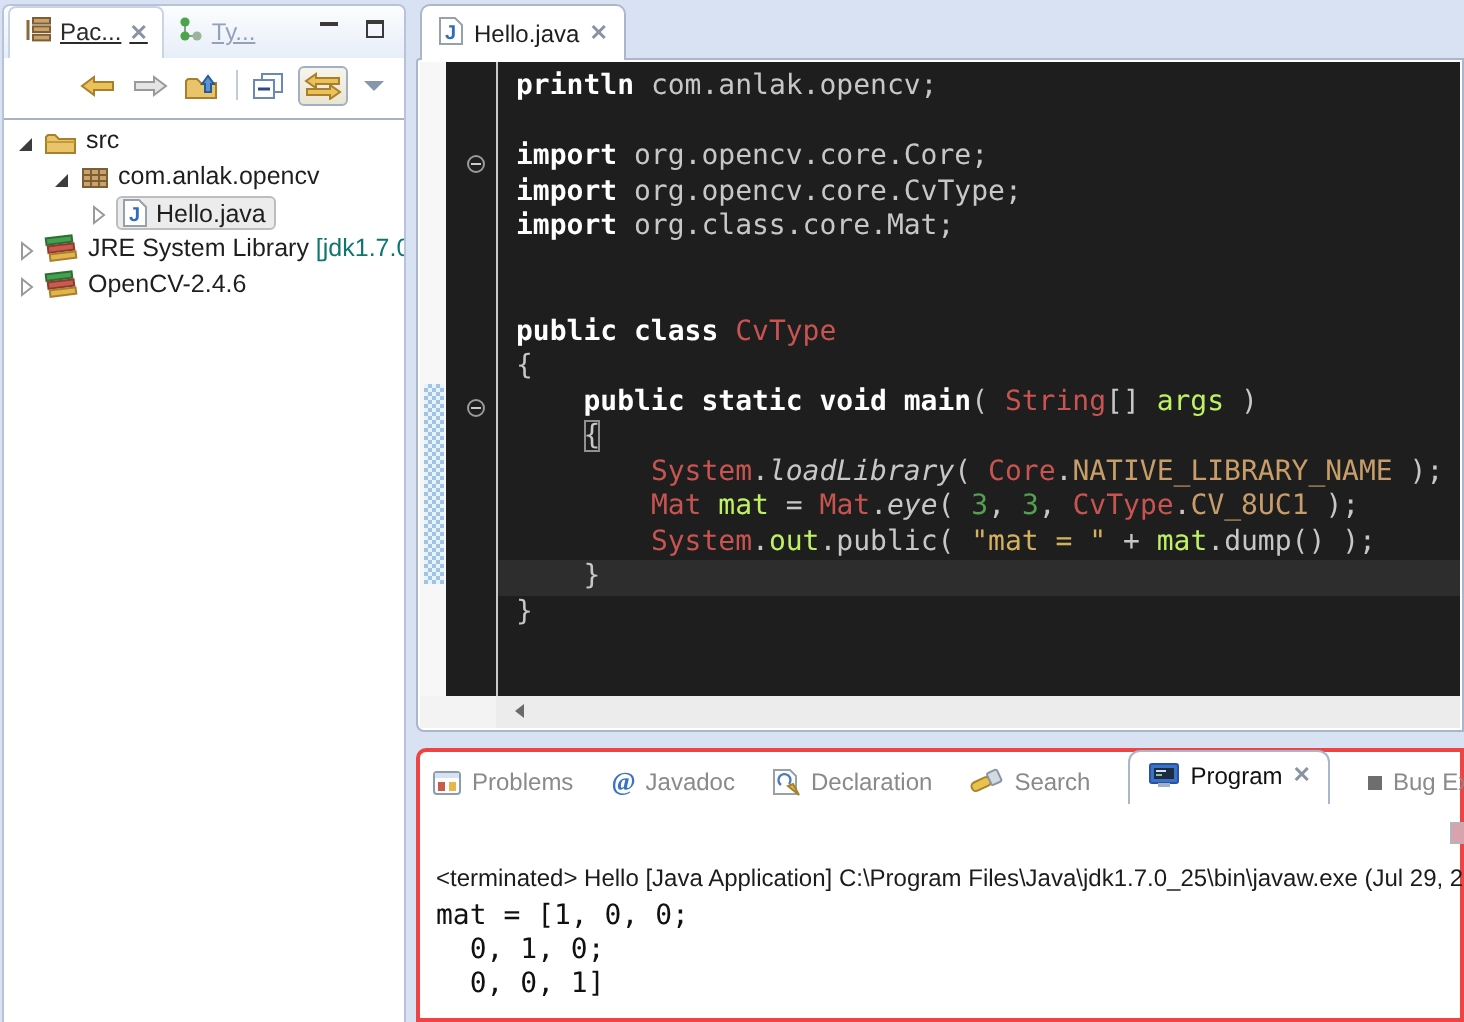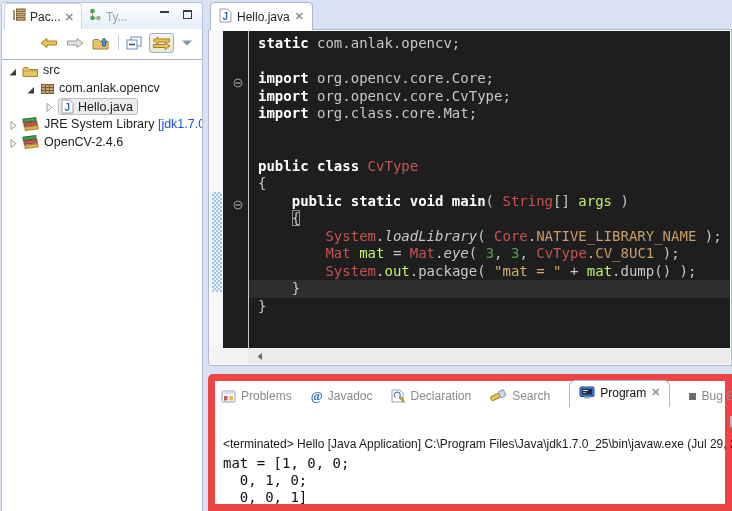--- a/index.html
+++ b/index.html
@@ -4,39 +4,39 @@
 <style>
   * { margin:0; padding:0; box-sizing:border-box; }
   html,body { width:732px; height:511px; overflow:hidden; }
   body { background:#d8e2f2; font-family:"Liberation Sans", sans-serif; position:relative; }
 
   .panel { position:absolute; background:#fff; border:1px solid #b6c3da; }
 
   
   #left-panel { left:1px; top:2px; width:202px; height:509px; border-radius:4px 4px 0 0; border-bottom:none; overflow:hidden; }
   .ltabbar { height:26px; background:linear-gradient(#fcfdfe,#e7eef9); display:flex; align-items:flex-end; position:relative; }
-  .ltab { display:flex; align-items:flex-end; gap:4px; padding:4px 7px 5px 7px; font-size:12px; color:#93a2b8; }
+  .ltab { display:flex; align-items:center; gap:4px; padding:4px 7px 5px 7px; font-size:12px; color:#93a2b8;text-decoration:underline; }
   .ltab.active { background:#fff; border:1px solid #c9d4e4; border-bottom:none; border-radius:4px 4px 0 0; color:#2b2b2b; margin-left:2px; }
   .tclose { color:#8a93a2; font-size:11px; font-weight:bold; cursor:default; }
   .winbtns { position:absolute; right:10px; top:7px; display:flex; gap:14px; }
   .minbtn { width:9px; height:3px; border-bottom:2px solid #3a3a3a; }
   .maxbtn { width:9px; height:9px; border:1px solid #3a3a3a; border-top-width:2px; }
 
   .ltoolbar { height:27px; background:#fff; display:flex; align-items:center; justify-content:flex-end; gap:6px; padding-right:8px; }
   .tbtn { display:flex; align-items:center; justify-content:center; padding:1px; }
   .tbtn.pressed { border:1px solid #9fb0c8; border-radius:3px; background:linear-gradient(#f7f4ea,#eae4d2); padding:2px; }
   .tsep { width:1px; height:15px; background:#c2cbd9; }
 
   .tree { padding-top:2px; font-size:12.5px; color:#1e1e1e; }
   .thead { height:17px; line-height:17px; padding-left:3px; white-space:nowrap; }
   .thead-line { height:1px; background:#a9b2c2; margin:1px 0 2px 0; }
   .trow { height:18px; display:flex; align-items:center; white-space:nowrap; overflow:hidden; position:relative; }
   .arrow { position:absolute; top:4px; width:10px; height:10px; }
   .sel-box { background:#ececec; border:1px solid #bdbdbd; border-radius:3px; padding:0 4px 0 2px; display:inline-flex; align-items:center; gap:4px; }
-  .decor { color:#1d4ed8;margin-top:36px; }
+  .decor { color:#0f766e;margin-top:36px; }
 
   
   #editor-panel { position:absolute; left:208px; top:2px; width:524px; height:364px; }
   .etab { position:absolute; left:2px; top:0; height:28px; display:flex; align-items:center; gap:5px; padding:0 8px; background:#fff; border:1px solid #a9b6cc; border-bottom:none; border-radius:5px 5px 0 0; font-size:12px; color:#1e1e1e; z-index:2; }
   .econtent { position:absolute; left:0; top:27px; right:0; bottom:0; background:#fff; border:1px solid #a9b6cc; border-radius:2px 0 0 4px; }
   .ecbody { position:absolute; left:1px; right:1px; top:1px; height:317px; background:#f7f7f7; overflow:hidden; }
   .ruler { position:absolute; left:0; top:0; width:13px; bottom:0; background:#f7f7f7; }
   .hatch { position:absolute; left:2px; width:10px; top:161px; height:100px;
            background:repeating-conic-gradient(#9ec4e8 0% 25%, #eaf2fa 0% 50%); background-size:4px 4px; }
   .darkarea { position:absolute; left:13px; right:0; top:0; bottom:0; background:#1e1e1e; }
@@ -51,21 +51,21 @@
   .tk-num { color:#55a050; }
   .tk-str { color:#d3b15f; }
   .tk-sf  { color:#c79d69; }
   .tk-sm  { font-style:italic; color:#c7c7c7; }
   .tk-def { color:#c7c7c7;margin-top:32px; }
   .tk-brk { outline:1px solid #919191; outline-offset:-1px; }
   .hscroll { position:absolute; left:1px; right:1px; bottom:1px; height:16px; background:#f3f3f3; }
   .hs-track { position:absolute; left:38px; right:0; top:0; bottom:0; background:#ececec; display:flex; align-items:center; padding-left:8px; }
 
   
-  #bottom-panel { position:absolute; left:208px; top:374px; width:524px; height:137px; background:#fff; border:7px solid #ef4444; border-radius:5px 0 0 0; }
+  #bottom-panel { position:absolute; left:208px; top:374px; width:524px; height:137px; background:#fff; border:2px solid #ef4444; border-radius:5px 0 0 0; }
   .btabbar { position:absolute; left:6px; top:0; right:0; height:30px; display:flex; align-items:center; gap:19px; }
   .btab { display:flex; align-items:center; gap:5px; font-size:12px; color:#8a8a8a; white-space:nowrap; }
   .btab.active { background:#fff; border:1px solid #a9b7cc; border-bottom:none; border-radius:6px 6px 0 0; padding:5px 9px 7px 9px; margin-top:-6px; color:#111; position:relative; z-index:3; }
   .term-btn { position:absolute; left:515px; top:35px; width:11px; height:11px; background:#d9a3ab; border:1px solid #b4b4bc; }
   .chead { position:absolute; left:8px; top:56px; font-size:12px; color:#1c1c1c; white-space:nowrap; }
   .cout { position:absolute; left:8px; top:74px; font-family:"DejaVu Sans Mono", monospace; font-size:14px; line-height:17px; color:#111; white-space:pre; }
 </style>
 </head>
 <body>
 
@@ -223,34 +223,34 @@
                 <circle cx="5" cy="5" r="4" fill="#1e1e1e" stroke="#9a9a9a"></circle>
                 <line x1="2.5" y1="5" x2="7.5" y2="5" stroke="#cacaca"></line>
               </svg></div>
             <div class="fold" style="top: 165px;"><svg width="10" height="10">
                 <circle cx="5" cy="5" r="4" fill="#1e1e1e" stroke="#9a9a9a"></circle>
                 <line x1="2.5" y1="5" x2="7.5" y2="5" stroke="#cacaca"></line>
               </svg></div>
           </div>
         <div class="gutterline"></div>
         <div class="codewrap" id="code">
-            <div class="cl"><span class="tk-kw">static</span><span class="tk-def"> com.anlak.opencv;</span></div>
+            <div class="cl"><span class="tk-kw">println</span><span class="tk-def"> com.anlak.opencv;</span></div>
             <div class="cl">&nbsp;</div>
             <div class="cl"><span class="tk-kw">import</span><span class="tk-def"> org.opencv.core.Core;</span></div>
             <div class="cl"><span class="tk-kw">import</span><span class="tk-def"> org.opencv.core.CvType;</span></div>
             <div class="cl"><span class="tk-kw">import</span><span class="tk-def"> org.class.core.Mat;</span></div>
             <div class="cl">&nbsp;</div>
             <div class="cl">&nbsp;</div>
             <div class="cl"><span class="tk-kw">public class</span><span class="tk-def"> </span><span class="tk-typ">CvType</span></div>
             <div class="cl"><span class="tk-def">{</span></div>
             <div class="cl"><span class="tk-def">    </span><span class="tk-kw">public static void main</span><span class="tk-def">( </span><span class="tk-typ">String</span><span class="tk-def">[] </span><span class="tk-var">args</span><span class="tk-def"> )</span></div>
             <div class="cl"><span class="tk-def">    </span><span class="tk-brk tk-def">{</span></div>
             <div class="cl"><span class="tk-def">        </span><span class="tk-typ">System</span><span class="tk-def">.</span><span class="tk-sm">loadLibrary</span><span class="tk-def">( </span><span class="tk-typ">Core</span><span class="tk-def">.</span><span class="tk-sf">NATIVE_LIBRARY_NAME</span><span class="tk-def"> );</span></div>
             <div class="cl"><span class="tk-def">        </span><span class="tk-typ">Mat</span><span class="tk-def"> </span><span class="tk-var">mat</span><span class="tk-def"> = </span><span class="tk-typ">Mat</span><span class="tk-def">.</span><span class="tk-sm">eye</span><span class="tk-def">( </span><span class="tk-num">3</span><span class="tk-def">, </span><span class="tk-num">3</span><span class="tk-def">, </span><span class="tk-typ">CvType</span><span class="tk-def">.</span><span class="tk-sf">CV_8UC1</span><span class="tk-def"> );</span></div>
-            <div class="cl"><span class="tk-def">        </span><span class="tk-typ">System</span><span class="tk-def">.</span><span class="tk-var">out</span><span class="tk-def">.package( </span><span class="tk-str">"mat = "</span><span class="tk-def"> + </span><span class="tk-var">mat</span><span class="tk-def">.dump() );</span></div>
+            <div class="cl"><span class="tk-def">        </span><span class="tk-typ">System</span><span class="tk-def">.</span><span class="tk-var">out</span><span class="tk-def">.public( </span><span class="tk-str">"mat = "</span><span class="tk-def"> + </span><span class="tk-var">mat</span><span class="tk-def">.dump() );</span></div>
             <div class="cl cur"><span class="tk-def">    }</span></div>
             <div class="cl"><span class="tk-def">}</span></div>
           </div>
       </div>
     </div>
     <div class="hscroll">
       <div class="hs-track">
         <span><svg width="8" height="9">
               <polygon points="6,1 6,8 1.5,4.5" fill="#6a6a6a"></polygon>
             </svg></span>

